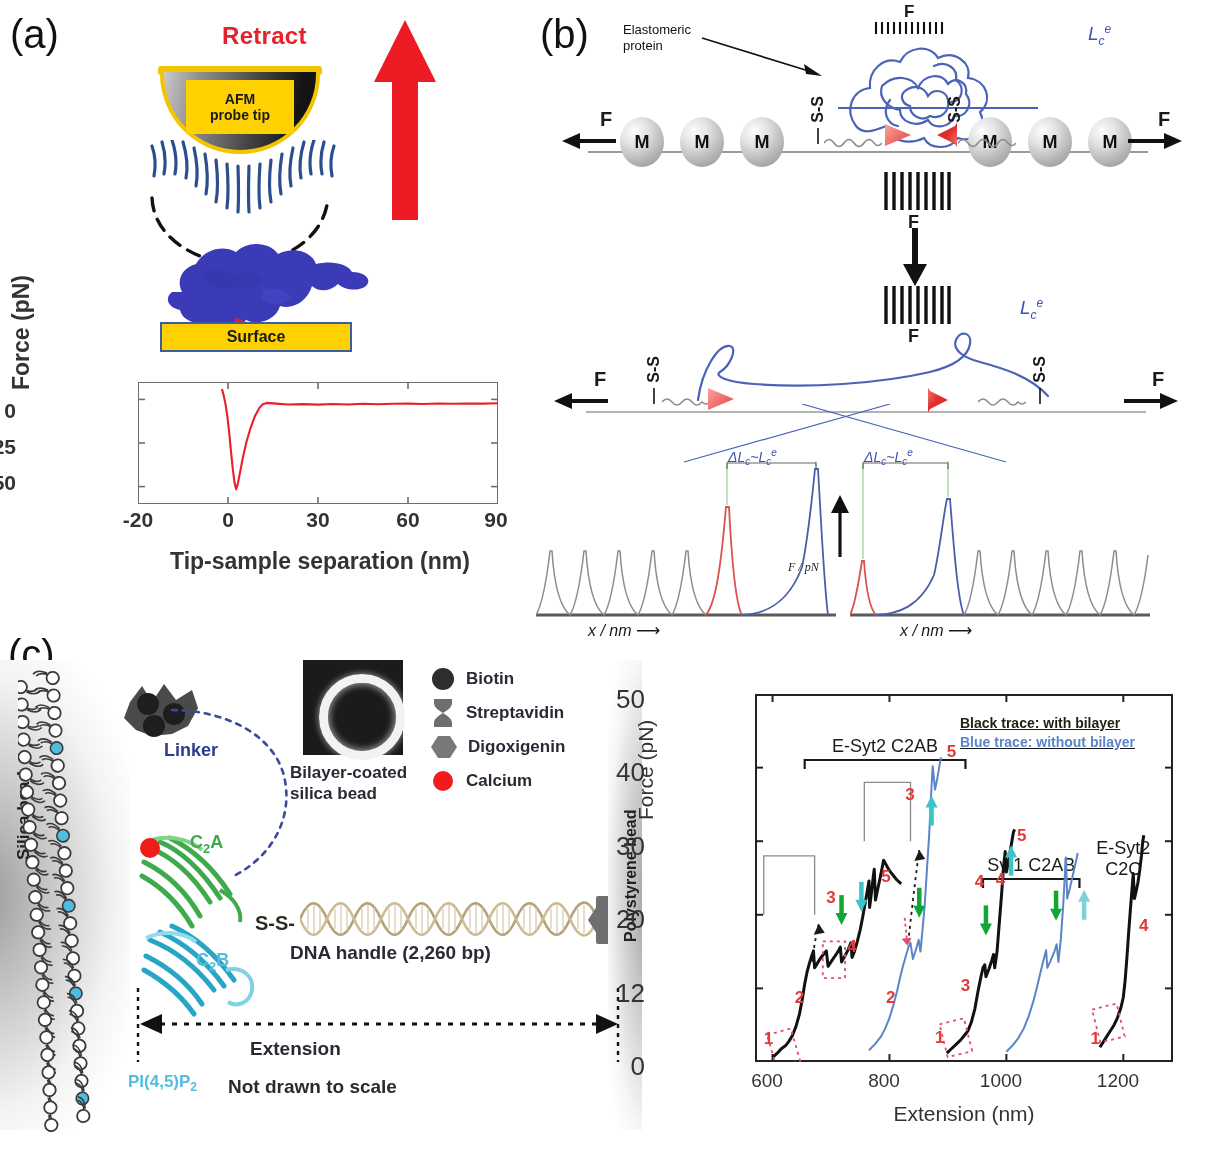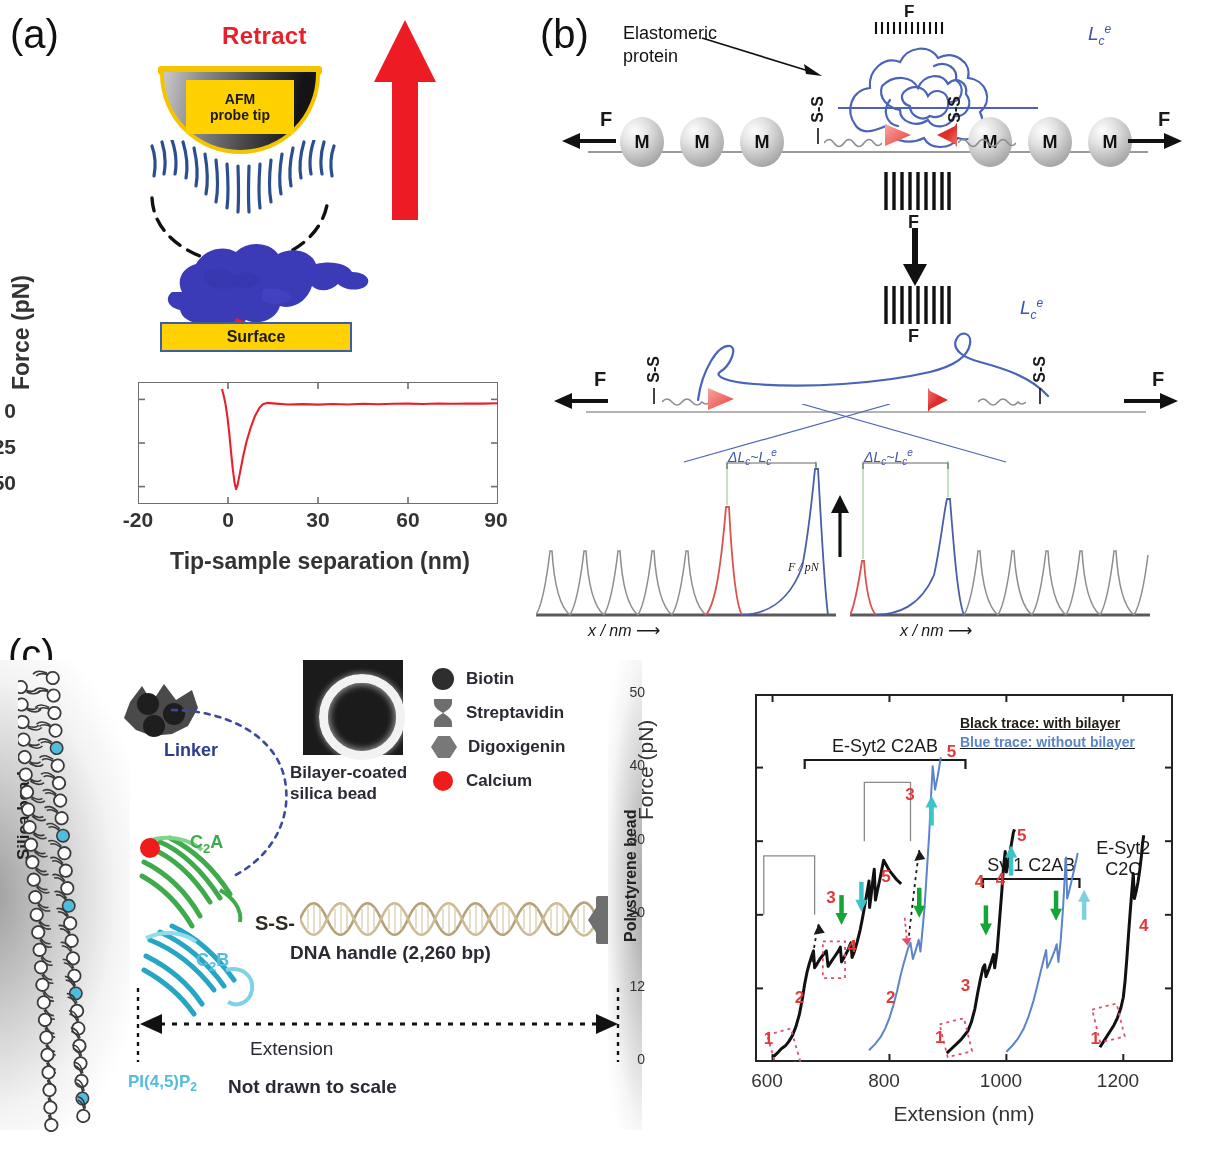--- a/index.html
+++ b/index.html
@@ -32,21 +32,21 @@
   #fcFrame{left:138px;top:10px;width:360px;height:122px;border:1.5px solid #6e6e6e;box-sizing:border-box;background:#fff;}
   .fc-ylab{position:absolute;right:504px;font-size:21px;font-weight:bold;color:#333;text-align:right;width:60px;}
   .fc-xlab{position:absolute;top:136px;font-size:21px;font-weight:bold;color:#333;text-align:center;width:60px;}
   #fcYTitle{left:8px;top:18px;font-size:23px;font-weight:bold;color:#333;
       transform:rotate(-90deg);transform-origin:left top;white-space:nowrap;}
   #fcXTitle{left:120px;top:176px;width:400px;text-align:center;font-size:23px;font-weight:bold;color:#333;}
 
   
   #panelB{left:528px;top:0px;width:677px;height:660px;}
   #bLetter{left:12px;top:14px;}
-  #elas-label{left:95px;top:22px;font-size:18px;color:#111;line-height:1.25;}
+  #elas-label{left:95px;top:22px;font-size:13px;color:#111;line-height:1.25;}
   #bFtop{left:376px;top:2px;font-size:17px;font-weight:bold;}
   #bComb1{left:345px;top:22px;width:76px;height:12px;}
   #Lce1{left:560px;top:22px;font-size:19px;}
   #coilTop{left:310px;top:30px;width:200px;height:125px;}
   #chainLine{left:60px;top:140px;width:560px;height:4px;}
   .bead-M{position:absolute;width:44px;height:50px;border-radius:50%;
      background:radial-gradient(circle at 32% 28%,#fdfdfd 0%,#e2e2e2 30%,#b9b9b9 62%,#8c8c8c 100%);
      display:flex;align-items:center;justify-content:center;font-size:18px;font-weight:bold;color:#111;}
   .ss-label{position:absolute;font-size:16px;font-weight:bold;writing-mode:vertical-rl;transform:rotate(180deg);letter-spacing:0px;}
   .bF{position:absolute;font-size:20px;font-weight:bold;}
@@ -86,35 +86,35 @@
   #c2bLabel{left:196px;top:330px;font-size:18px;font-weight:bold;color:#54bddd;}
   #ssDna{left:255px;top:292px;font-size:20px;font-weight:bold;color:#2f2a20;}
   #dna{left:300px;top:278px;width:295px;height:42px;}
   #dnaLabel{left:290px;top:322px;font-size:19px;font-weight:bold;color:#2a2a35;}
   #digox{left:588px;top:284px;width:36px;height:32px;}
   #polyBead{left:608px;top:40px;width:34px;height:470px;
      background:radial-gradient(ellipse 170% 70% at 120% 50%, #9c9c9c 0%, #cfcfcf 40%, #f6f6f6 72%, #ffffff 90%);}
   #polyLabel{left:622px;top:322px;font-size:16px;font-weight:bold;color:#222;
      transform:rotate(-90deg);transform-origin:left top;white-space:nowrap;}
   #extArrow{left:140px;top:390px;width:478px;height:28px;}
-  #extLabel{left:250px;top:418px;font-size:19px;font-weight:normal;color:#2a2a35;}
+  #extLabel{left:250px;top:418px;font-size:19px;font-weight:bold;color:#2a2a35;}
   #notScale{left:228px;top:456px;font-size:19px;font-weight:bold;color:#2a2a35;}
   
   #beadImg{left:303px;top:40px;width:100px;height:95px;background:#1b1b1b;position:absolute;}
   #beadImgRing{position:absolute;left:50%;top:50%;width:68px;height:68px;margin:-34px 0 0 -34px;border-radius:50%;
      border:9px solid #f2f2f2;box-shadow:0 0 6px 2px rgba(255,255,255,.5) inset,0 0 5px 2px rgba(255,255,255,.35);}
   #beadCap{left:290px;top:142px;font-size:17px;font-weight:bold;color:#2a2a35;line-height:1.25;}
   #legendC{left:430px;top:42px;width:200px;}
   .lg-row{display:flex;align-items:center;gap:10px;height:34px;}
   .lg-txt{font-size:17px;font-weight:bold;color:#2a2a35;white-space:nowrap;}
 
   
   #panelD{left:620px;top:660px;width:585px;height:503px;}
   #plotFrame{left:135px;top:34px;width:418px;height:368px;border:2px solid #222;box-sizing:border-box;background:#fff;}
-  .yt{position:absolute;right:560px;font-size:14px;color:#333;text-align:right;width:46px;}
+  .yt{position:absolute;right:560px;font-size:26px;color:#333;text-align:right;width:46px;}
   .xt{position:absolute;top:410px;font-size:19px;color:#333;text-align:center;width:60px;}
   #dYTitle{left:14px;top:160px;font-size:21px;color:#333;transform:rotate(-90deg);transform-origin:left top;white-space:nowrap;}
   #dXTitle{left:135px;top:442px;width:418px;text-align:center;font-size:21px;color:#333;}
   #traceLegend{left:340px;top:54px;font-size:14px;font-weight:bold;line-height:1.35;text-decoration:underline;}
   .lgd-black{color:#231f14;}
   .lgd-blue{color:#5b85c8;}
 </style>
 </head>
 <body>
 

